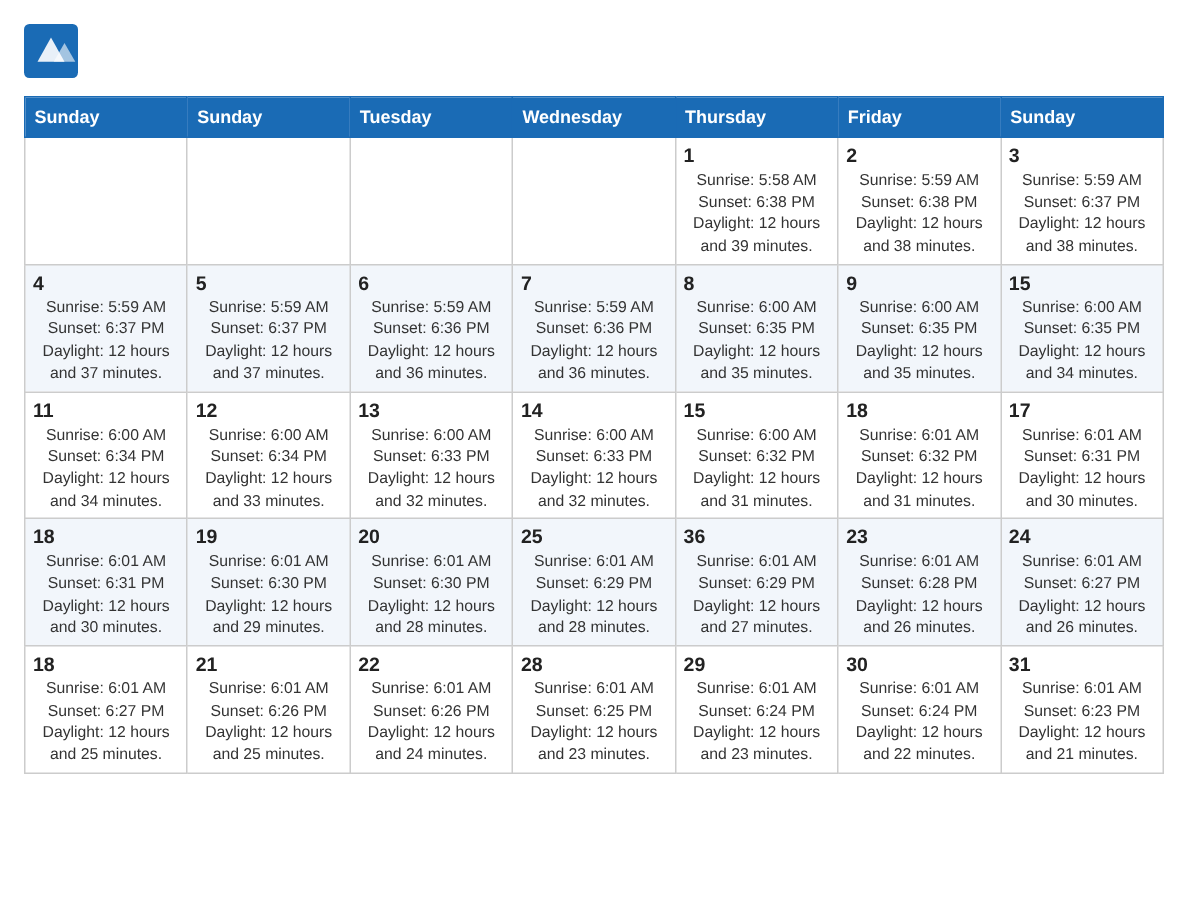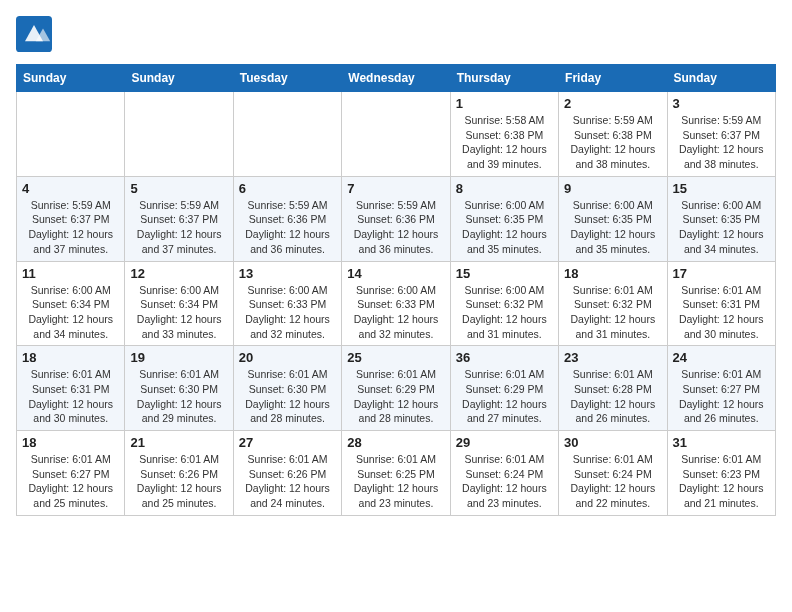--- a/index.html
+++ b/index.html
@@ -284,21 +284,21 @@
 Sunset: 6:27 PM
 Daylight: 12 hours and 25 minutes.</div>
         </td>
         <td>
           <span class="day-num">21</span>
           <div class="day-info" style="white-space: pre-line;">Sunrise: 6:01 AM
 Sunset: 6:26 PM
 Daylight: 12 hours and 25 minutes.</div>
         </td>
         <td>
-          <span class="day-num">27</span>
+          <span class="day-num">22</span>
           <div class="day-info" style="white-space: pre-line;">Sunrise: 6:01 AM
 Sunset: 6:26 PM
 Daylight: 12 hours and 24 minutes.</div>
         </td>
         <td>
           <span class="day-num">28</span>
           <div class="day-info" style="white-space: pre-line;">Sunrise: 6:01 AM
 Sunset: 6:25 PM
 Daylight: 12 hours and 23 minutes.</div>
         </td>

